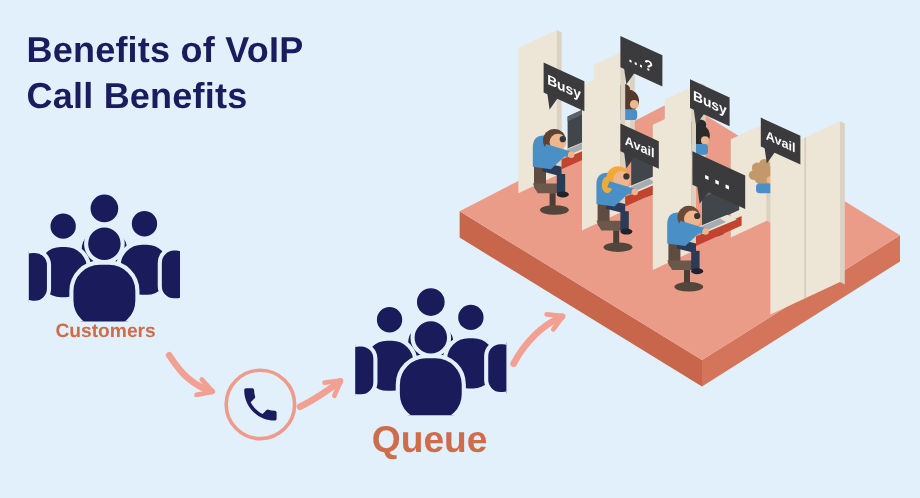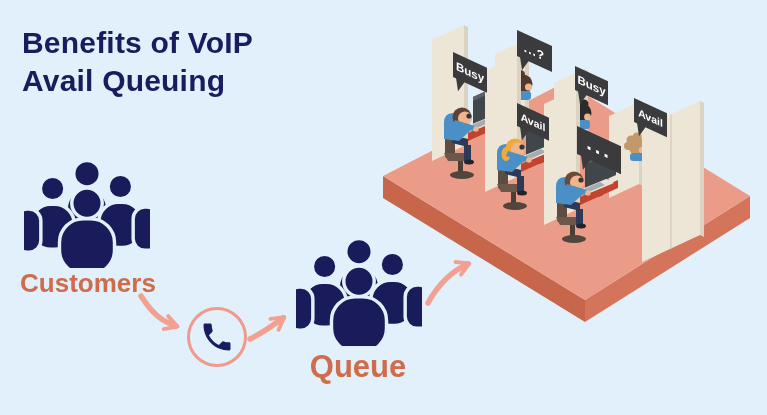--- a/index.html
+++ b/index.html
@@ -11,36 +11,36 @@
   }
   .title{
     position:absolute;left:22px;top:24px;
     font-size:30px;line-height:38px;font-weight:bold;
     color:#1a1c5e;letter-spacing:.2px;
   }
   .title span{display:block;}
   .flow-label{
     position:absolute;font-weight:bold;color:#ce6c4b;text-align:center;
   }
-  .customers-label{left:18px;top:268px;width:140px;font-size:26px;}
+  .customers-label{left:18px;top:268px;width:140px;font-size:16px;}
   .queue-label{left:294px;top:349px;width:128px;font-size:31px;}
   svg{position:absolute;left:0;top:0;}
   .bubble-text{
     fill:#ffffff;font-weight:bold;text-anchor:middle;
     font-family:"Liberation Sans","DejaVu Sans",sans-serif;
   }
 </style>
 </head>
 <body>
 
 <div class="stage">
 
   <div class="title">
     <span>Benefits of VoIP</span>
-    <span>Avail Queuing</span>
+    <span>Call Benefits</span>
   </div>
 
   <svg width="767" height="415" viewBox="0 0 767 415">
     <defs>
 
       <symbol id="crowd" viewBox="0 0 128 112">
         <g fill="#191b5a" stroke="#e2f0fb" stroke-width="3.5">
           <circle cx="64" cy="16" r="13.5"></circle>
           <rect x="43" y="32" width="42" height="40" rx="19"></rect>
           <circle cx="29" cy="31" r="12.5"></circle>

